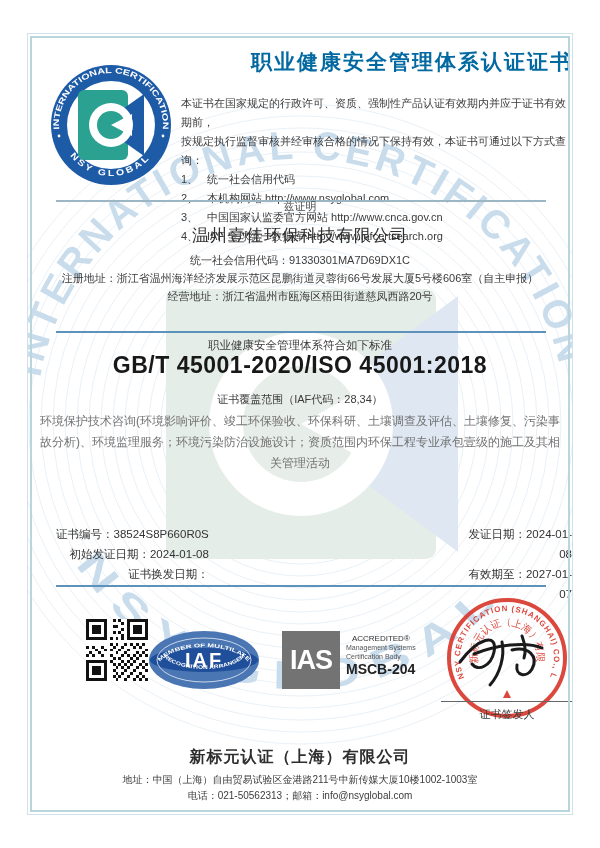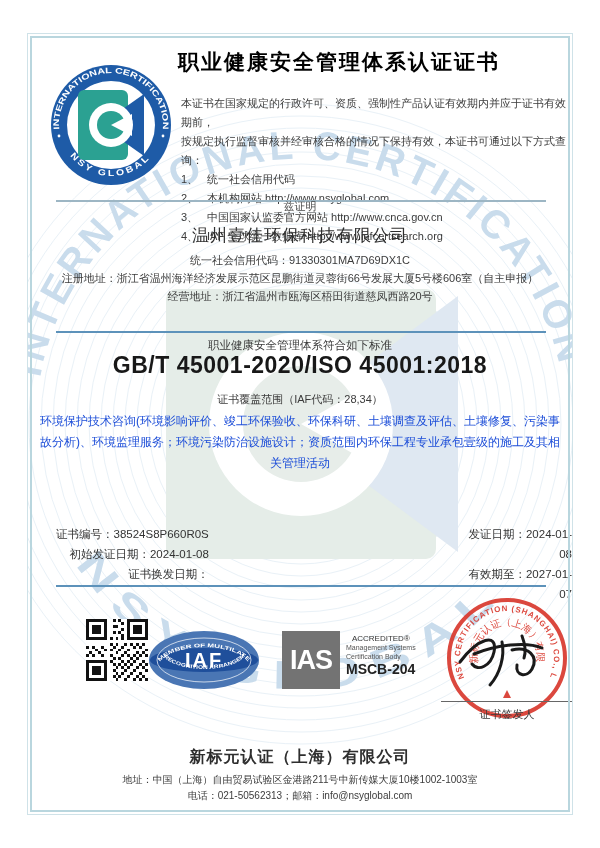--- a/index.html
+++ b/index.html
@@ -4,38 +4,38 @@
 <style>
   html,body{margin:0;padding:0;background:#fff;}
   body{font-family:"Liberation Sans","DejaVu Sans",sans-serif;color:#3b3b3b;}
   .page{position:relative;width:600px;height:848px;background:#fff;overflow:hidden;}
   .frame{position:absolute;left:27px;top:33px;width:544px;height:780px;
          border:1px solid #cfe2e8;overflow:hidden;background:#fff;}
   .frame-inner{position:absolute;inset:2px;border:2px solid #b9d6de;pointer-events:none;z-index:5;}
   .abs{position:absolute;}
   .wm{position:absolute;left:0;top:0;z-index:0;}
   .content{position:absolute;inset:0;z-index:2;}
-  .title{left:150px;top:14px;width:395px;text-align:left;font-size:21px;font-weight:bold;
-         color:#000000;letter-spacing:2px;}
+  .title{left:150px;top:14px;width:395px;text-align:right;font-size:21px;font-weight:bold;
+         color:#0369a1;letter-spacing:2px;}
   .intro{left:153px;top:60px;width:395px;font-size:11px;line-height:19px;color:#3b3b3b;}
   .intro-item{display:flex;}
   .intro-item .num{width:26px;flex:0 0 26px;}
   .hr1{left:28px;top:166px;width:490px;height:2px;background:#9db6c4;}
   .hr2{left:28px;top:297px;width:490px;height:2px;background:#5d92ba;}
   .hr3{left:28px;top:551px;width:490px;height:2px;background:#5d92ba;}
   .center-line{left:0;width:544px;text-align:center;}
   .zizhengming{top:165px;font-size:11px;color:#4a4a4a;}
   .company{top:190px;font-size:17px;font-weight:normal;color:#2e2e2e;letter-spacing:1px;}
   .credit{top:219px;font-size:11px;}
   .regaddr{top:237px;font-size:11px;}
   .bizaddr{top:255px;font-size:11px;}
   .stdhead{top:304px;font-size:11.5px;color:#3b3b3b;}
   .stdcode{top:318px;font-size:23px;font-weight:bold;color:#181818;letter-spacing:0.5px;}
   .scopelabel{top:358px;font-size:11px;}
-  .scopetext{left:10px;top:377px;width:524px;text-align:center;font-size:12px;line-height:21px;color:#1d4ed8;}
+  .scopetext{left:10px;top:377px;width:524px;text-align:center;font-size:12px;line-height:21px;color:#737373;}
   .certinfo{font-size:11.5px;line-height:20px;color:#333;text-align:right;}
   .ci-left{left:28px;top:490px;}
   .ci-right{left:428px;top:490px;}
   .qr{left:58px;top:585px;width:62px;height:62px;}
   .iaf{left:120px;top:596px;}
   .ias-wrap{left:254px;top:597px;display:flex;align-items:flex-start;}
   .ias-sq{width:58px;height:58px;background:#737373;color:#fff;display:flex;align-items:center;
           justify-content:center;font-size:27px;font-weight:bold;letter-spacing:-1px;}
   .ias-txt{margin-left:6px;padding-top:3px;color:#3a3a3a;}
   .ias-l1{font-size:8px;font-weight:normal;color:#333;text-align:center;}

